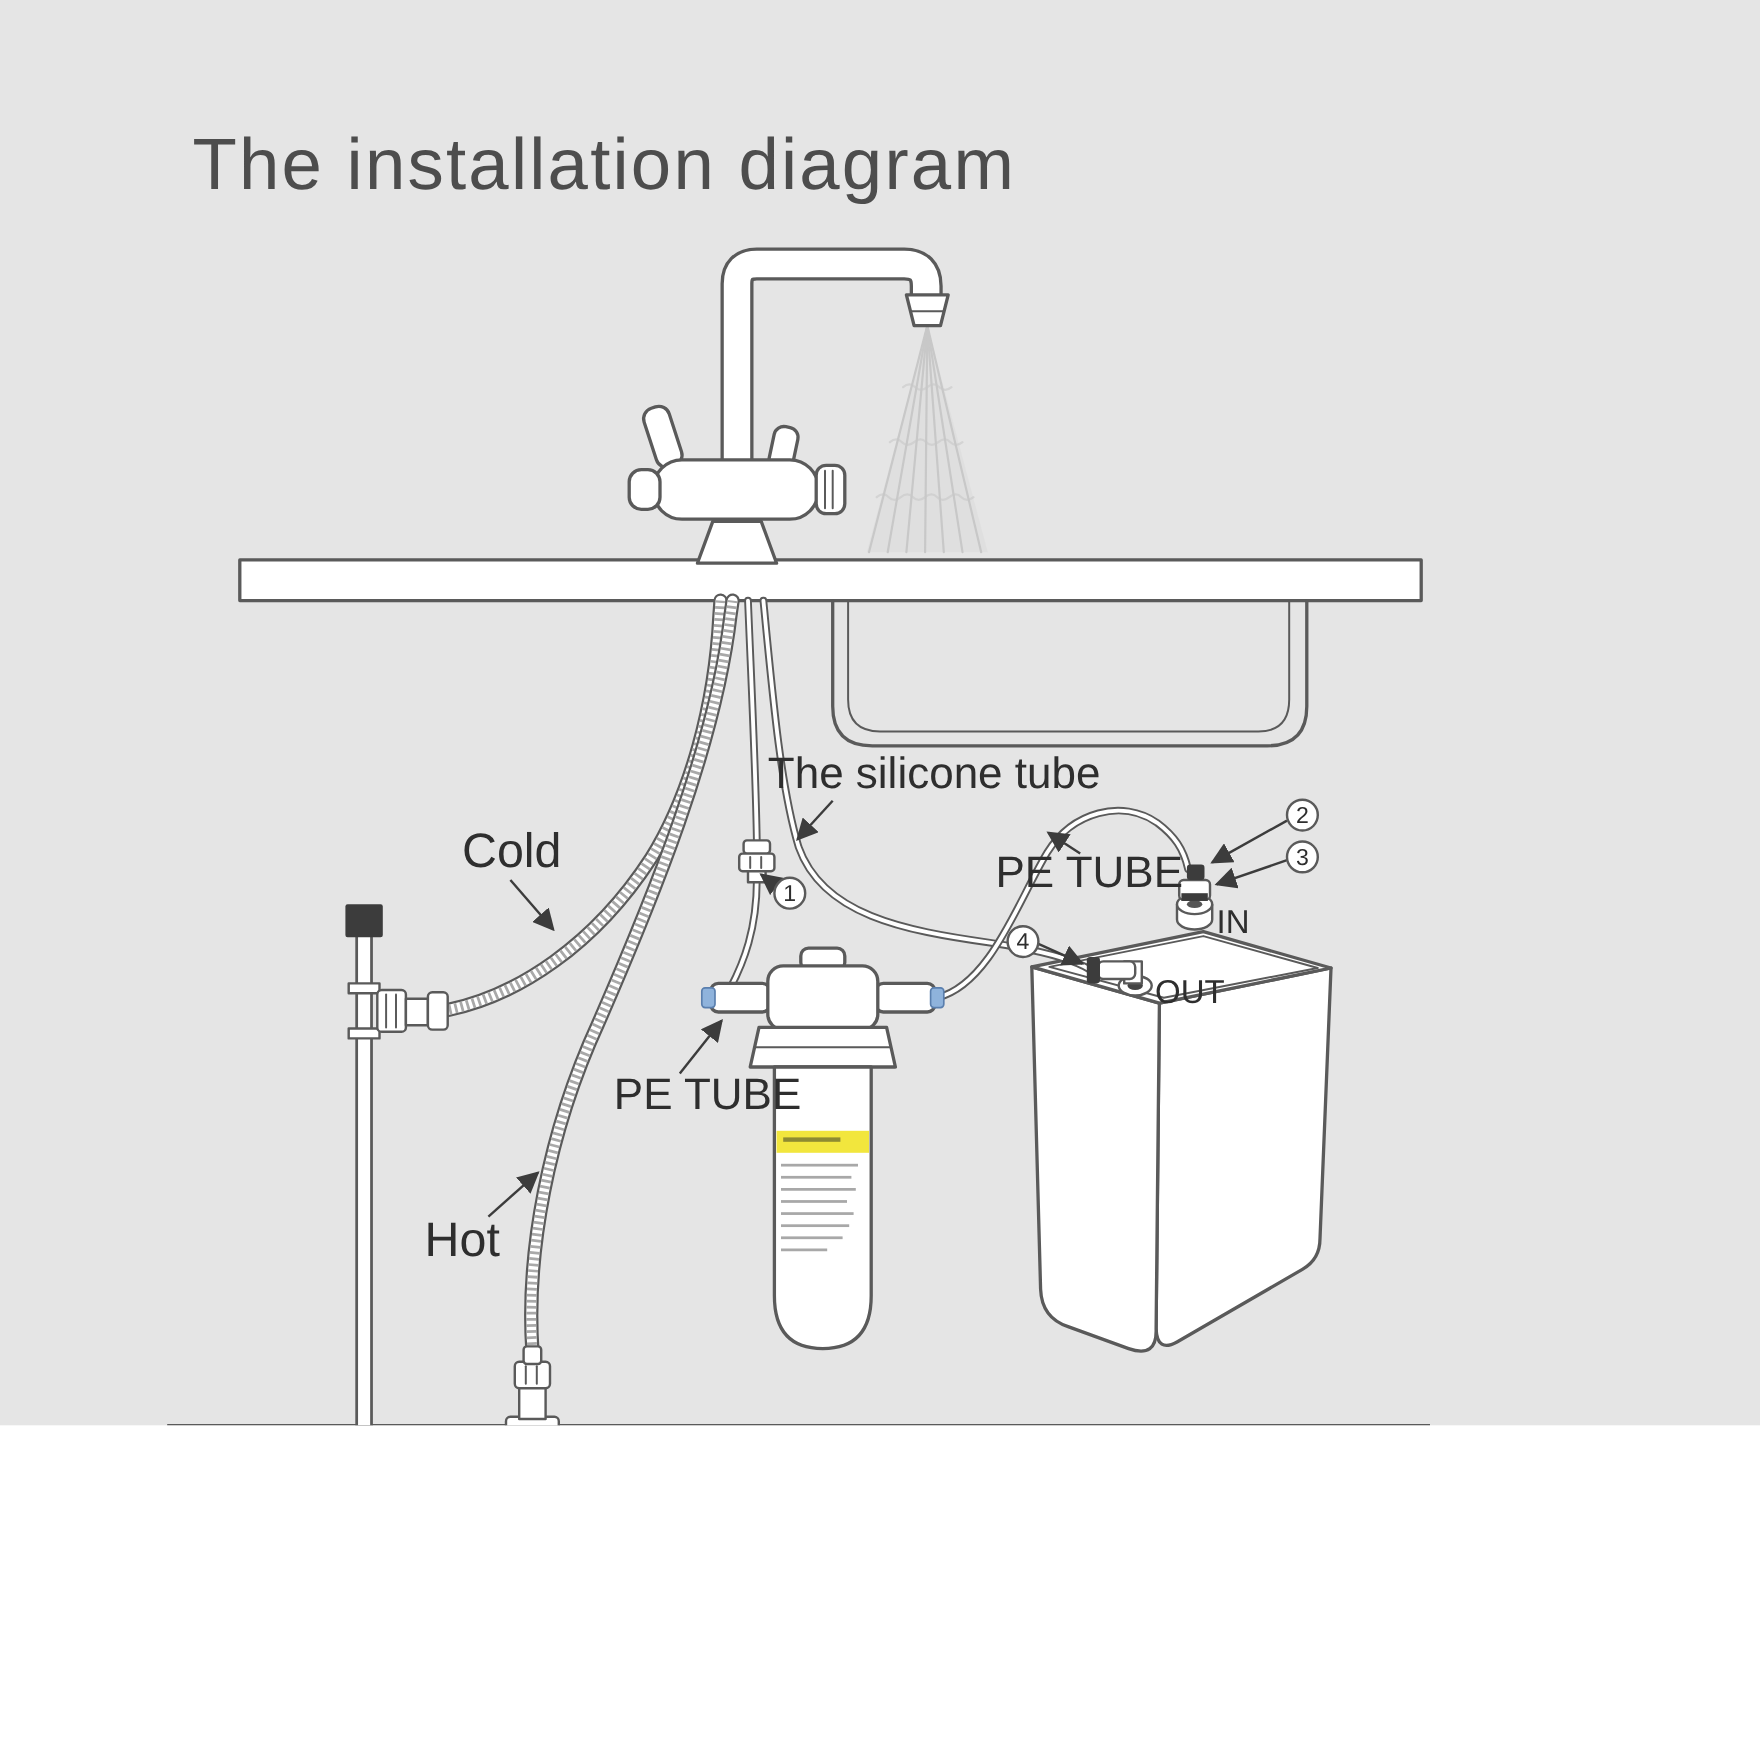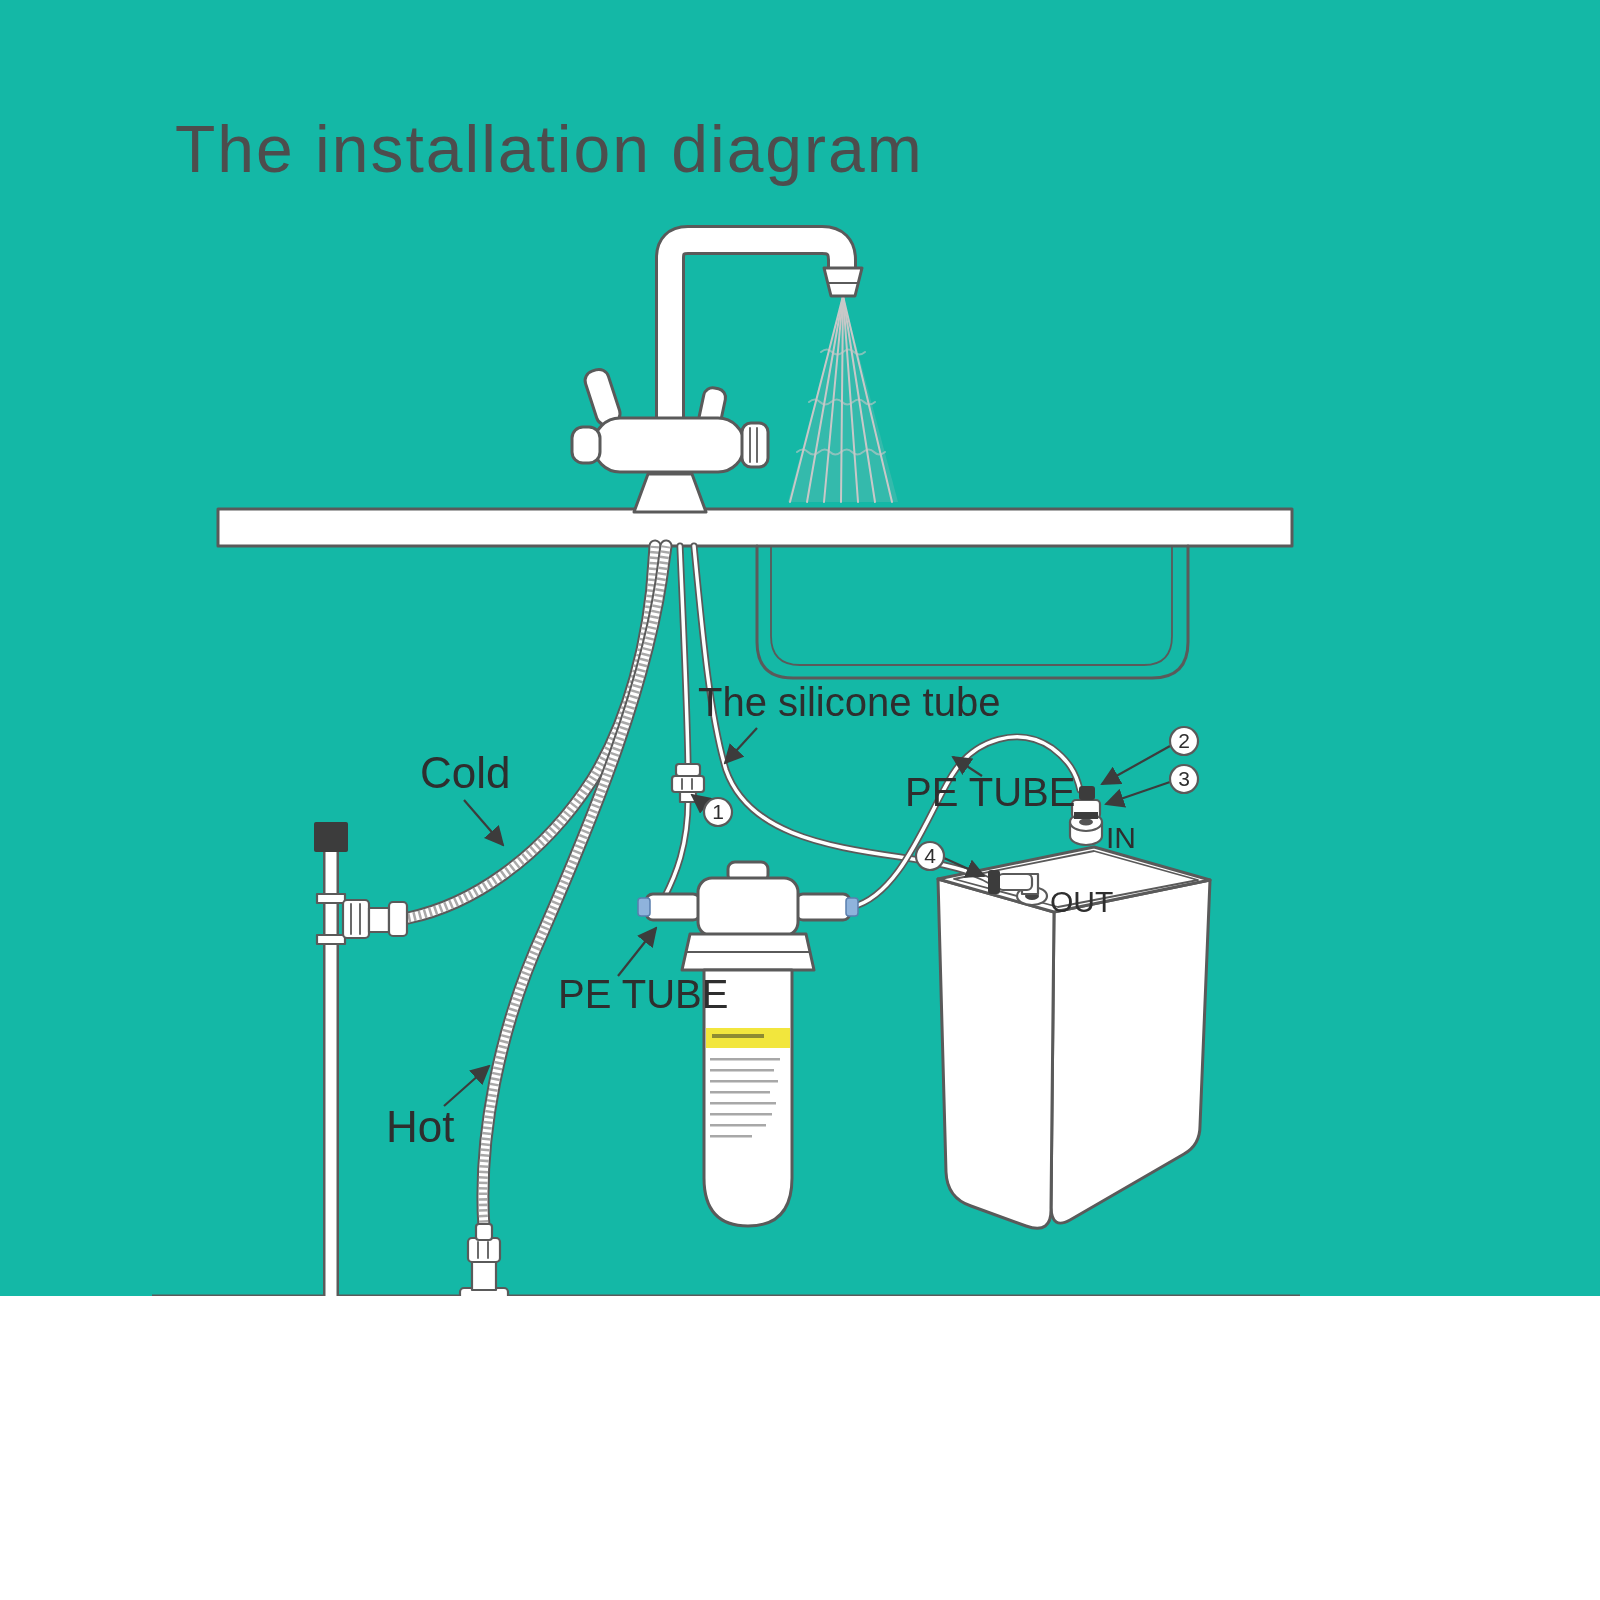--- a/index.html
+++ b/index.html
@@ -1,16 +1,16 @@
 <!DOCTYPE html>
 <html style="--line: #5a5a5a; --title: #4d4d4d; --dark: #3c3c3c; --label-yellow: #f2e63d; --fitting-blue: #8fb3dc; --spray: #c8c8c8;"><head>
 <meta charset="utf-8">
 <style>
   html,body { margin:0; padding:0; background:#fff; }
-  .stage { position:relative; width:1600px; height:1296px; background:#14b8a6; overflow:hidden; }
+  .stage { position:relative; width:1600px; height:1296px; background:#e5e5e5; overflow:hidden; }
   svg { position:absolute; left:0; top:0; font-family:"Liberation Sans", sans-serif; }
 
   .title   { font:400 66px "Liberation Sans", sans-serif; fill:var(--title); letter-spacing:2px; }
   .label   { font:400 40px "Liberation Sans", sans-serif; fill:#2e2e2e; }
   .label-lg{ font-size:44px; }
   .label-sm{ font-size:30px; }
   .callout-num { font:400 21px "Liberation Sans", sans-serif; fill:#2e2e2e; text-anchor:middle; }
 
   .ln      { stroke:var(--line); fill:none; stroke-width:3; stroke-linecap:round; stroke-linejoin:round; }
   .thin    { stroke-width:1.8; }

